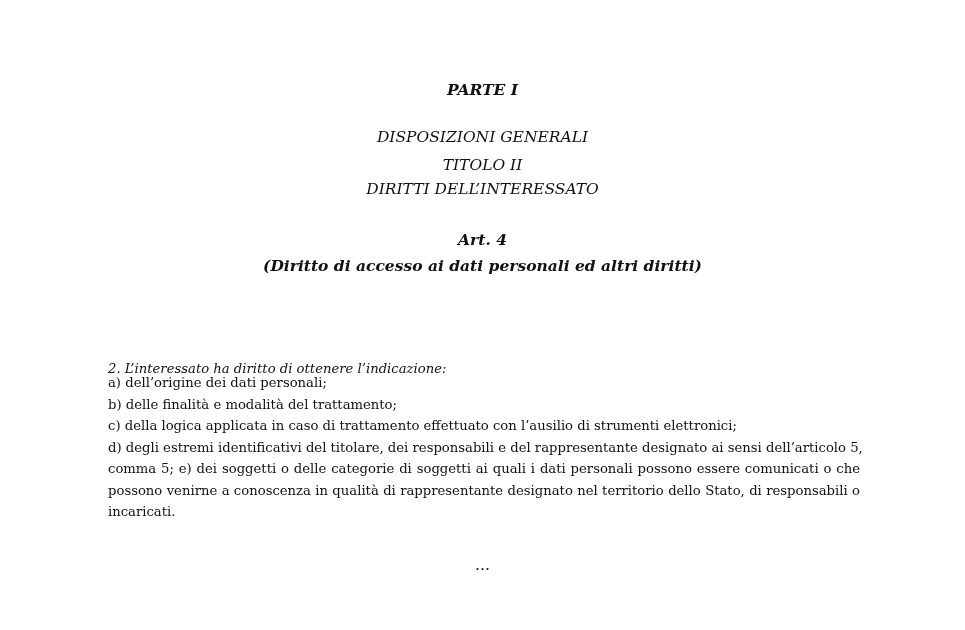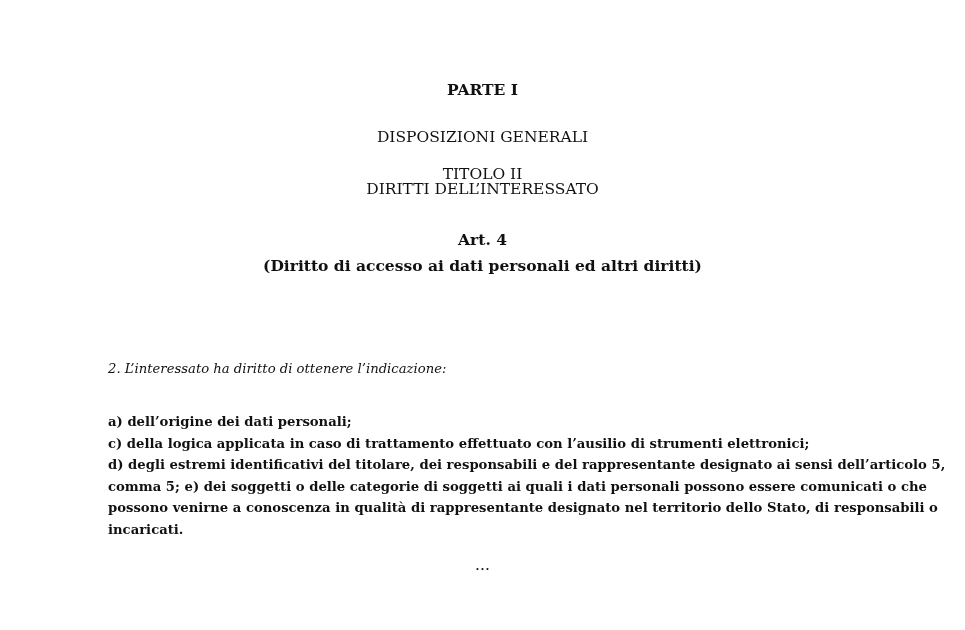--- a/index.html
+++ b/index.html
@@ -2,54 +2,55 @@
 <html><head>
 <meta charset="utf-8">
 <style>
   html, body { margin: 0; padding: 0; background: #ffffff; }
   body {
     width: 965px; height: 630px; position: relative; overflow: hidden;
     font-family: "DejaVu Serif", "Liberation Serif", serif;
     color: #111111;
   }
   .page { position: absolute; left: 0; top: 0; width: 965px; height: 630px; }
-  .center { position: absolute; left: 0; width: 965px; text-align: center; white-space: nowrap; }
+  .center { position: absolute; left: 0; width: 965px; text-align: center; white-space: nowrap; font-style: italic; }
   .h-bold { font-weight: bold; font-size: 15.5px; }
   .h-reg { font-size: 15.5px; }
   .body-text {
     position: absolute; left: 108px; width: 752px;
     font-size: 13.2px; line-height: 21.5px;
     text-align: justify;
   }
   .line { display: block; white-space: nowrap; }
   .jline { display: block; text-align: justify; text-align-last: justify; white-space: nowrap; }
 </style>
 </head>
 <body>
 
 <div class="page">
 
   <div class="center h-bold" style="top:80px;">PARTE I</div>
   <div class="center h-reg" style="top:105px;margin-top:23px;">DISPOSIZIONI GENERALI</div>
 
-  <div class="center h-reg" style="top:165px;">TITOLO II</div>
+  <div class="center h-reg" style="top:156px;">TITOLO II</div>
   <div class="center h-reg" style="top:180px;">DIRITTI DELL’INTERESSATO</div>
 
   <div class="center h-bold" style="top:230px;">Art. 4</div>
   <div class="center h-bold" style="top:256px;">(Diritto di accesso ai dati personali ed altri diritti)</div>
 
   <div class="body-text" style="top:303px;">
   </div>
 
   <div class="body-text" style="top:358px;font-style:italic;">
     <span class="line">2. L’interessato ha diritto di ottenere l’indicazione:</span>
   </div>
 
-  <div class="body-text" style="top:411px;font-weight:bold;">
+  <div class="body-text" style="top:372px;">
     <span class="line">a) dell’origine dei dati personali;</span>
+    <span class="line">b) delle finalità e modalità del trattamento;</span>
     <span class="line">c) della logica applicata in caso di trattamento effettuato con l’ausilio di strumenti elettronici;</span>
     <span class="jline">d) degli estremi identificativi del titolare, dei responsabili e del rappresentante designato ai sensi dell’articolo 5,</span>
     <span class="jline">comma 5; e) dei soggetti o delle categorie di soggetti ai quali i dati personali possono essere comunicati o che</span>
     <span class="jline">possono venirne a conoscenza in qualità di rappresentante designato nel territorio dello Stato, di responsabili o</span>
     <span class="line">incaricati.</span>
   </div>
 
   <div class="center h-reg" style="top:556px;">...</div>
 
 </div>

